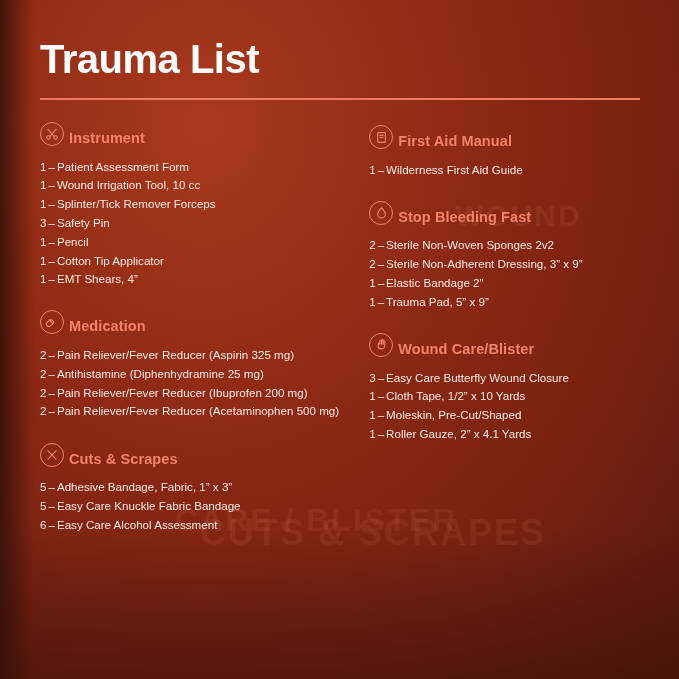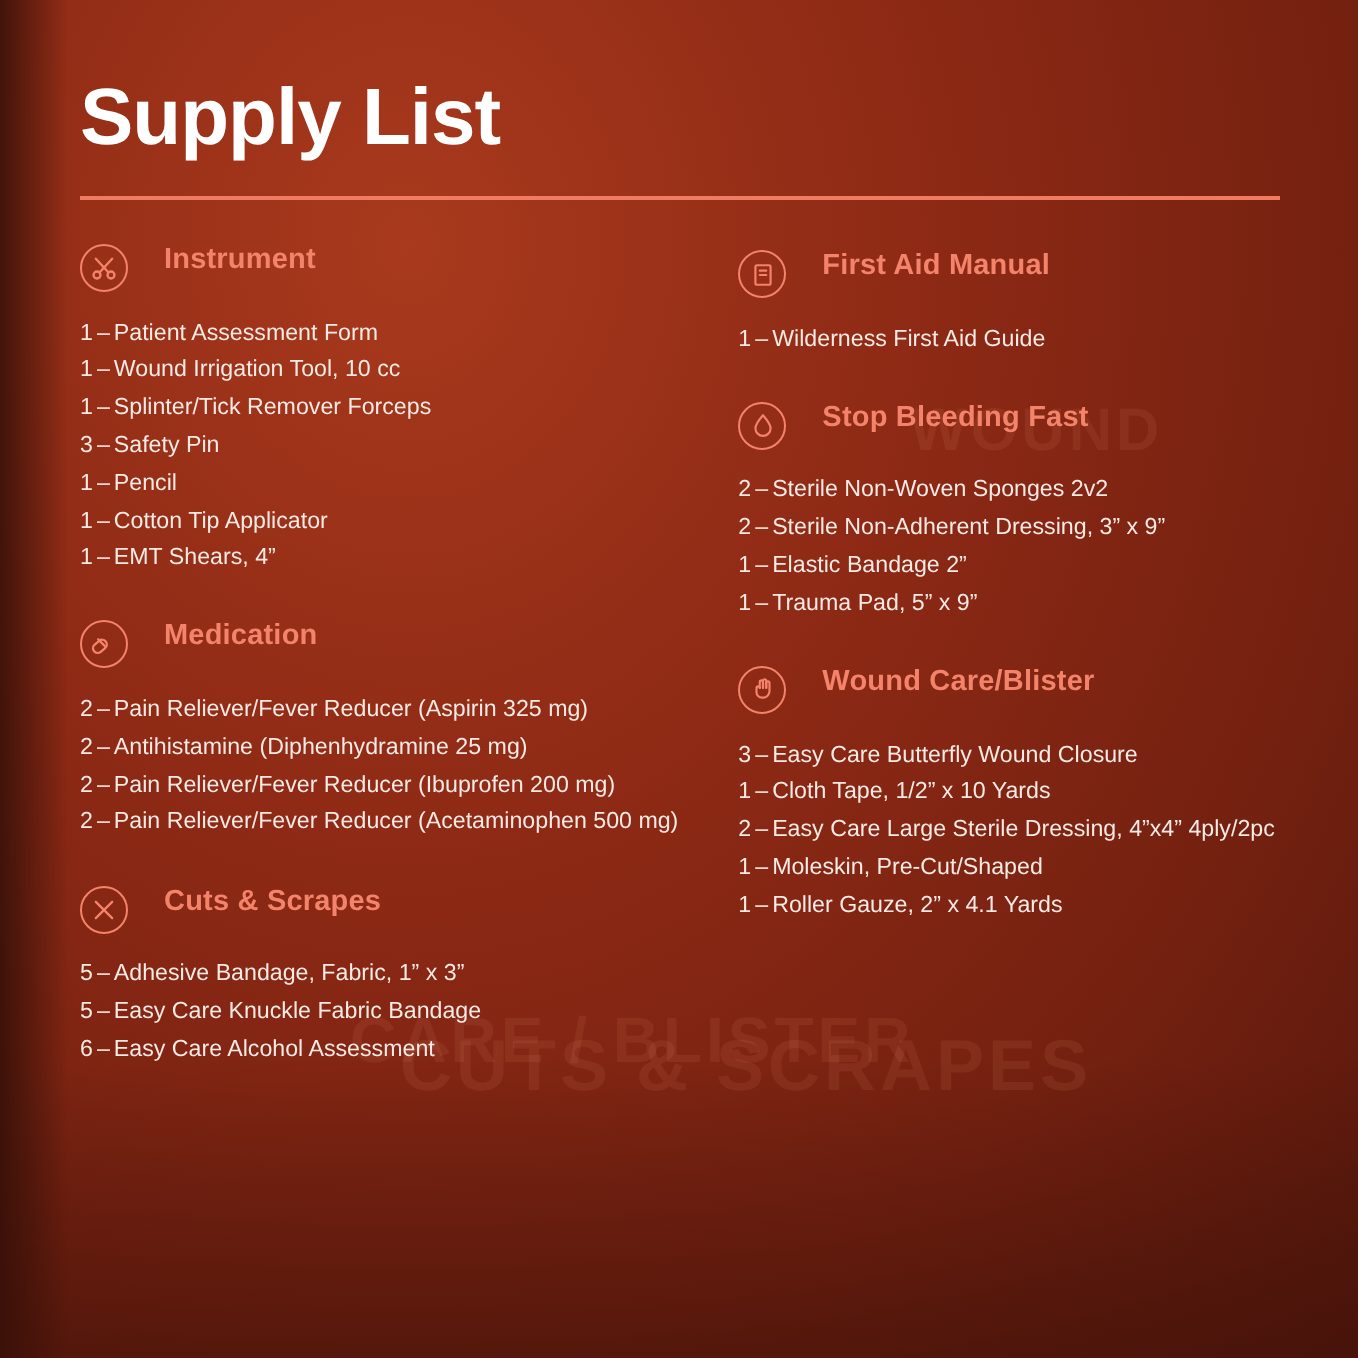--- a/index.html
+++ b/index.html
@@ -82,22 +82,22 @@
   }
   .col.right {
     padding-top: 3px;
   }
 
   .section {
     margin-bottom: 22px;
   }
   .section-head {
     display: flex;
-    align-items: flex-start;
-    gap: 18px;
+    align-items: flex-end;
+    gap: 5px;
     margin-bottom: 11px;
   }
   .sec-icon {
     width: 22px;
     height: 22px;
     border-radius: 50%;
     border: 1.5px solid #f3836a;
     display: flex;
     align-items: center;
     justify-content: center;
@@ -131,21 +131,21 @@
 <div class="bg-layer">
   <div class="bg-vignette"></div>
   <div class="bg-dark-left"></div>
   <div class="bg-dark-bottom"></div>
   <div class="ghost" style="left:455px; top:199px; font-size:30px;">WOUND</div>
   <div class="ghost" style="left:175px; top:502px; font-size:32px;">CARE / BLISTER</div>
   <div class="ghost" style="left:200px; top:512px; font-size:36px;">CUTS &amp; SCRAPES</div>
 </div>
 
 <div class="page">
-  <h1 class="title">Supply List</h1>
+  <h1 class="title">Trauma List</h1>
   <div class="title-rule"></div>
 
   <div class="columns">
 
     <div class="col left">
 
       <div class="section">
         <div class="section-head">
           <span class="sec-icon">
             <svg width="14" height="14" viewBox="0 0 24 24" fill="none" stroke="#f3836a" stroke-width="2" stroke-linecap="round">
@@ -247,21 +247,20 @@
               <path d="M9 11V5.5a1.5 1.5 0 0 1 3 0V11"></path>
               <path d="M12 11V4.5a1.5 1.5 0 0 1 3 0V11"></path>
               <path d="M15 11V6.5a1.5 1.5 0 0 1 3 0V14a6 6 0 0 1-6 6h-1a5 5 0 0 1-5-5v-4a1.5 1.5 0 0 1 3 0"></path>
             </svg>
           </span>
           <span class="section-title">Wound Care/Blister</span>
         </div>
         <ul class="items">
           <li><span class="qty">3</span><span class="dash">–</span><span>Easy Care Butterfly Wound Closure</span></li>
           <li><span class="qty">1</span><span class="dash">–</span><span>Cloth Tape, 1/2” x 10 Yards</span></li>
-          <li><span class="qty">2</span><span class="dash">–</span><span>Easy Care Large Sterile Dressing, 4”x4” 4ply/2pc</span></li>
           <li><span class="qty">1</span><span class="dash">–</span><span>Moleskin, Pre-Cut/Shaped</span></li>
           <li><span class="qty">1</span><span class="dash">–</span><span>Roller Gauze, 2” x 4.1 Yards</span></li>
         </ul>
       </div>
 
     </div>
 
   </div>
 </div>
 

